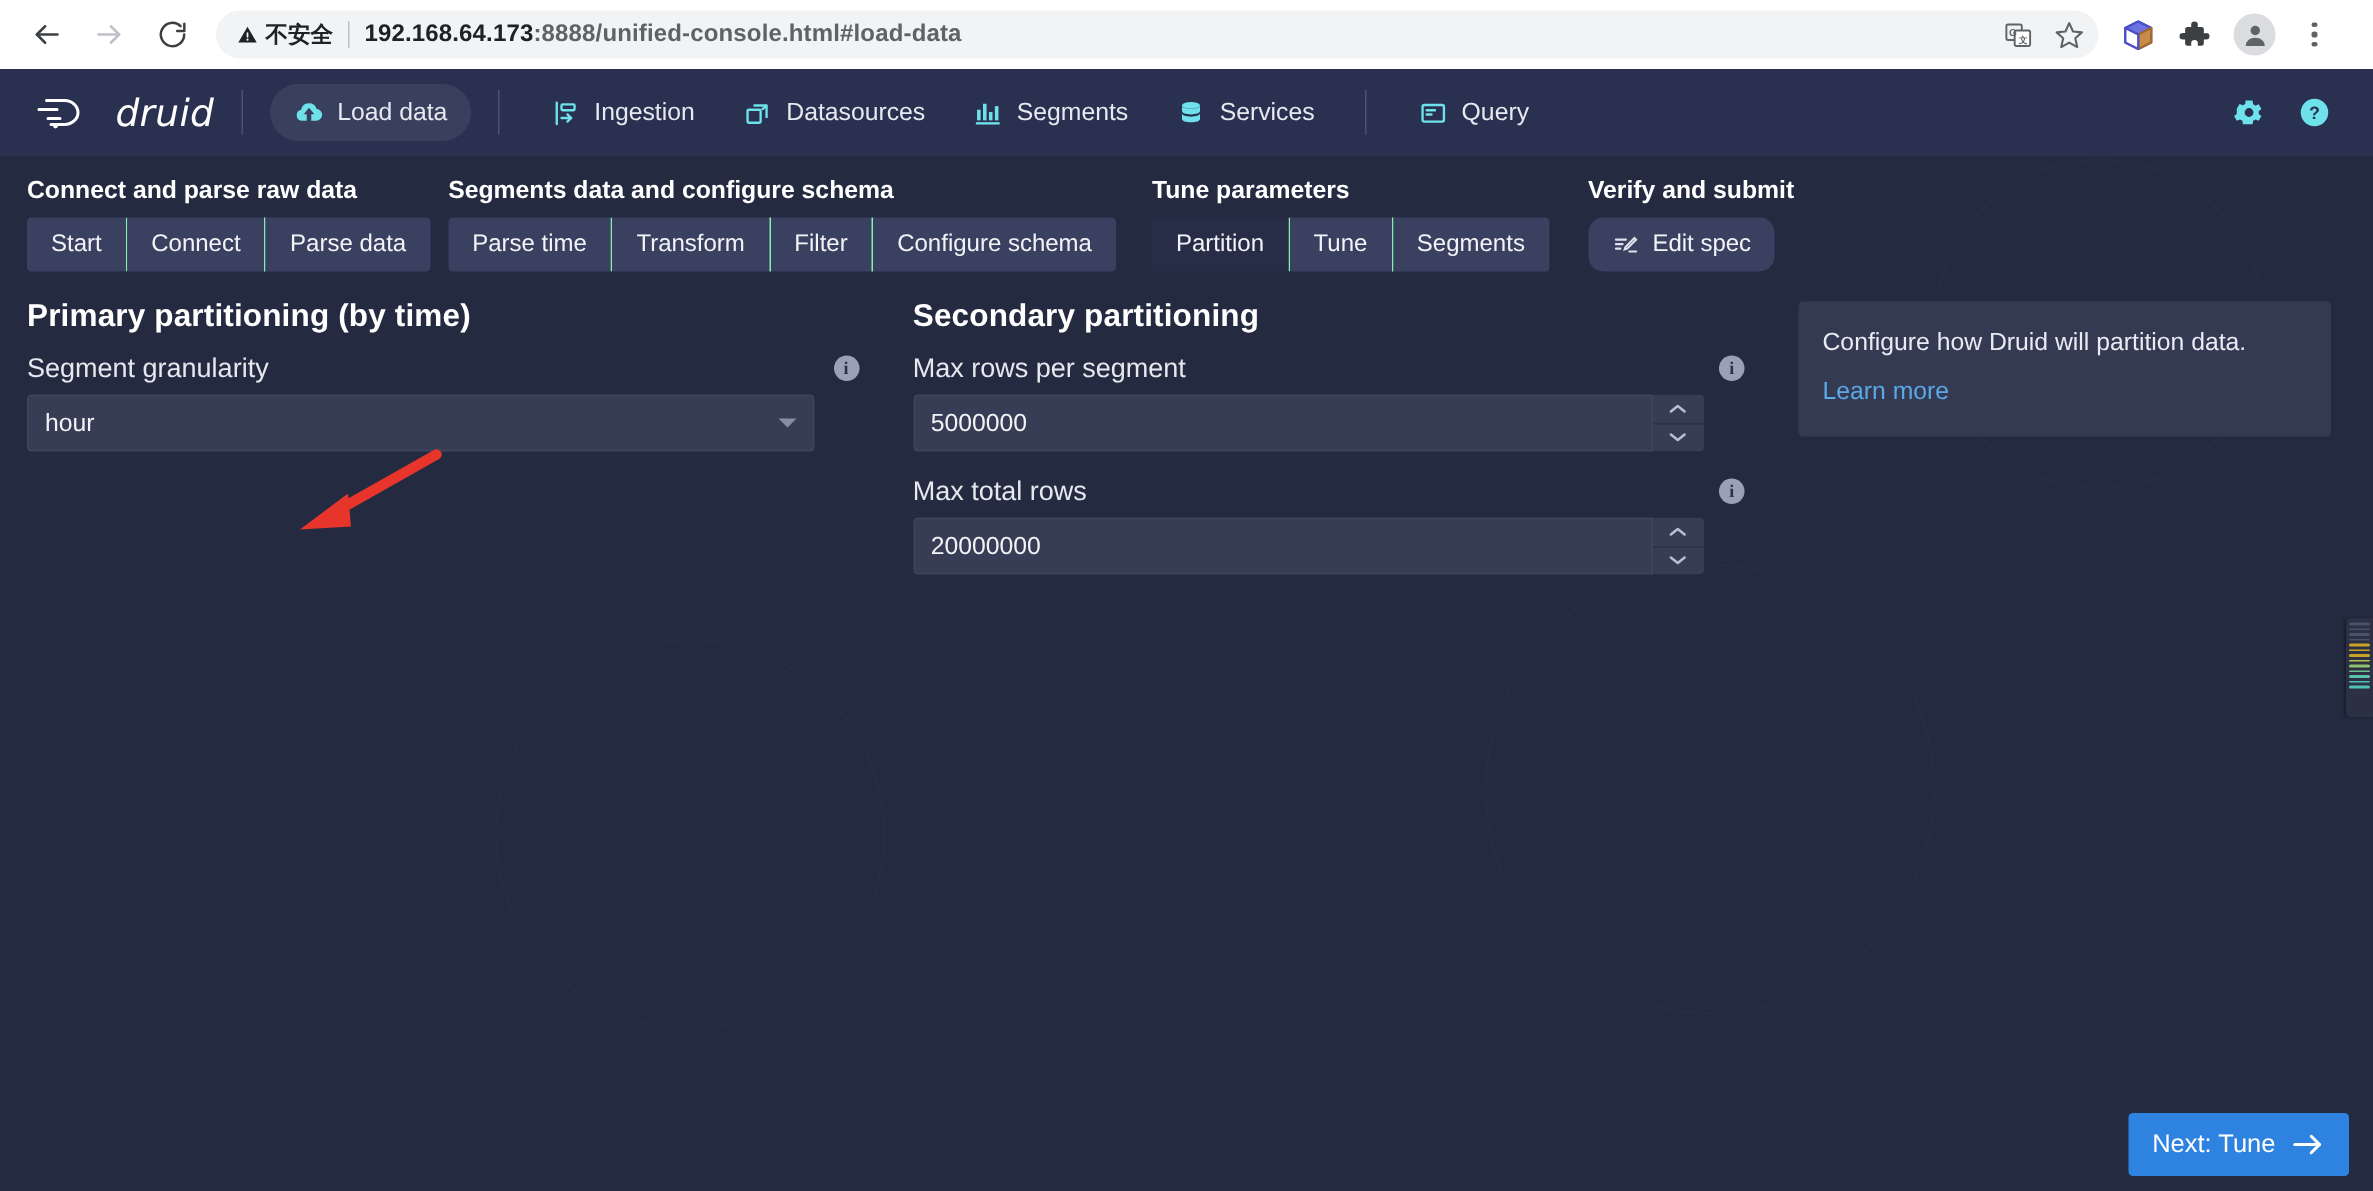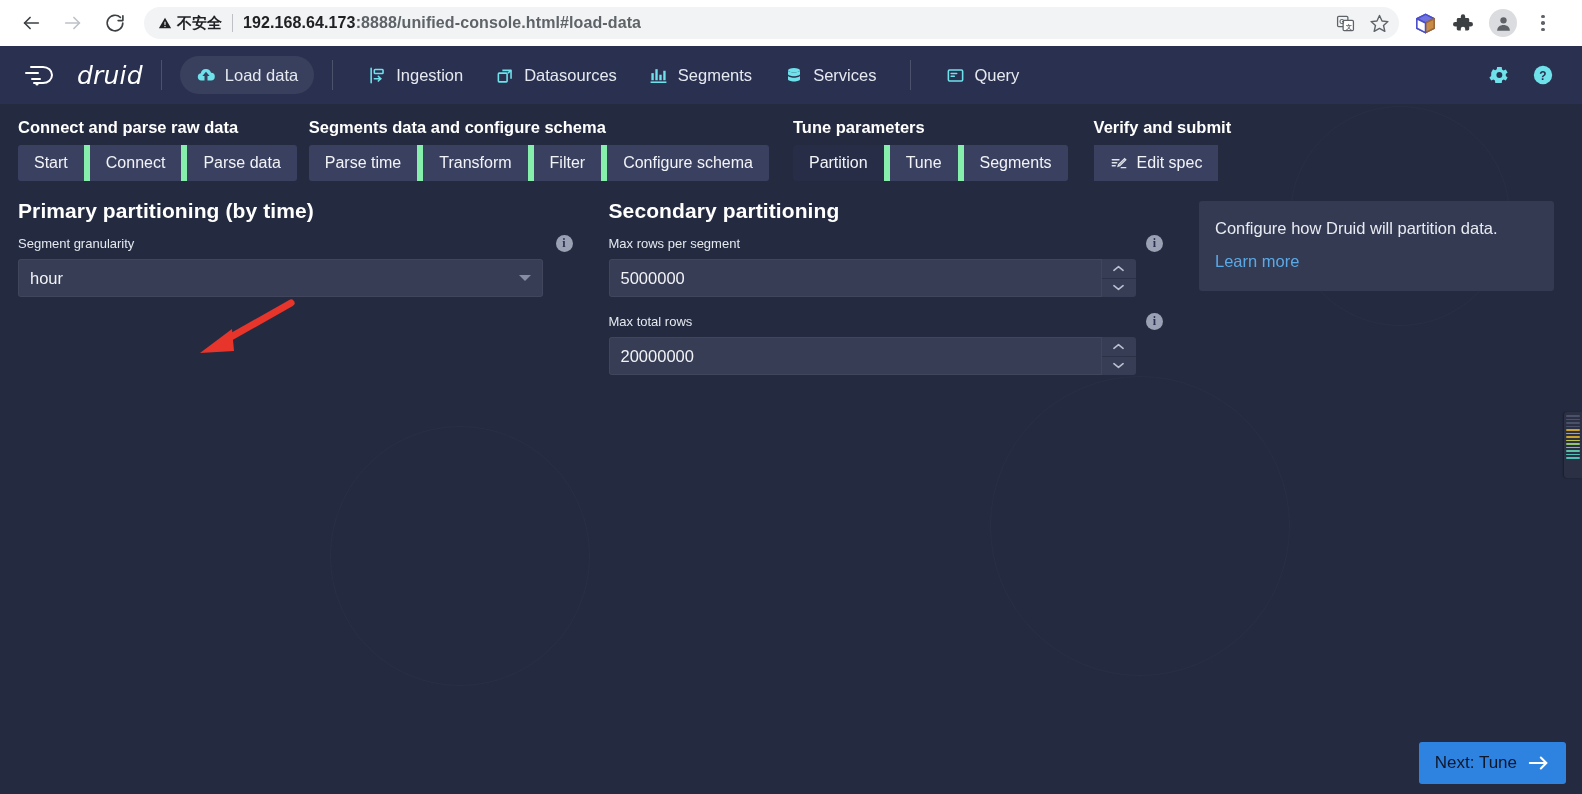--- a/index.html
+++ b/index.html
@@ -124,25 +124,25 @@
     color: #ffffff; font-size: 16.5px; font-weight: bold;
     margin-bottom: 8px; white-space: nowrap;
   }
   .btn-group { display: flex; }
   .step-btn {
     background: #3a4160; color: #f2f3f7;
     font-size: 16px; padding: 8px 16px;
     border: none; cursor: pointer;
     min-height: 36px; white-space: nowrap;
     display: flex; align-items: center; gap: 9px;
-    border-right: 6px solid #86efac;
+    border-right: 1px solid #86efac;
   }
   .btn-group .step-btn:first-child { border-radius: 3px 0 0 3px; }
   .btn-group .step-btn:last-child { border-radius: 0 3px 3px 0; border-right: none; }
-  .btn-group .step-btn:only-child { border-radius: 0; text-align: center; }
+  .btn-group .step-btn:only-child { border-radius: 10px; text-align: center; }
   .step-btn.active { background: #272d47; }
   .step-btn .navicon { color: #dfe2ea; width: 18px; height: 18px; }
 
   
   .content {
     position: relative; z-index: 3;
     display: flex;
     padding: 18px 28px 0 18px;
     gap: 14px;
   }
@@ -153,21 +153,21 @@
 
   .section-title {
     color: #ffffff; font-size: 21px; font-weight: bold;
     margin-bottom: 12px; letter-spacing: .1px;
   }
   .field { margin-bottom: 16px; }
   .field-head {
     display: flex; align-items: center; justify-content: space-between;
     margin-bottom: 7px; padding-right: 2px;
   }
-  .field-label { color: #e5e8ef; font-size: 13px; }
+  .field-label { color: #e5e8ef; font-size: 18px; }
   .info-dot {
     width: 17px; height: 17px; border-radius: 50%;
     background: #9aa1b4; color: #2a3150;
     font-size: 12px; font-weight: bold; font-family: "Liberation Serif", serif;
     display: flex; align-items: center; justify-content: center;
   }
 
   .input-wrap { display: flex; align-items: stretch; }
   .text-input {
     flex: 1;
@@ -211,21 +211,21 @@
     border-radius: 3px;
     padding: 18px 16px 20px 16px;
     width: 355px;
   }
   .info-text { color: #e8ebf2; font-size: 16.5px; margin-bottom: 14px; }
   .info-link { color: #5aa9e6; font-size: 16.5px; text-decoration: none; cursor: pointer; }
 
   
   .next-btn {
     position: absolute; right: 16px; bottom: 10px;
-    background: #2e83e0; color: #0f172a;
+    background: #2e83e0; color: #ffffff;
     font-size: 17px; font-family: "Liberation Sans", sans-serif;
     border: none; border-radius: 3px; cursor: pointer;
     padding: 11px 16px;
     display: flex; align-items: center; gap: 11px;
     z-index: 8;
   }
   .next-btn svg { display: block; }
 
   .watermark {
     position: absolute; right: 22px; bottom: 18px;

